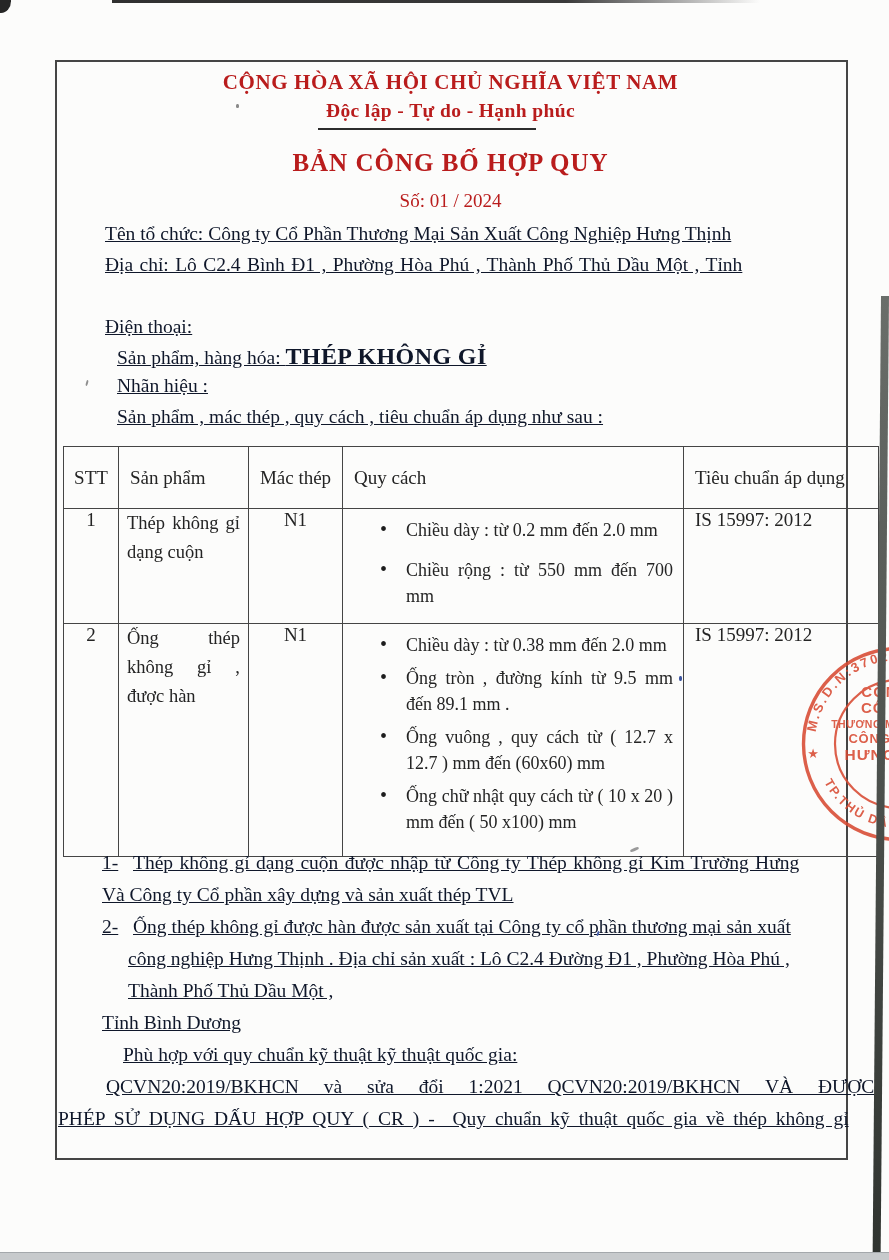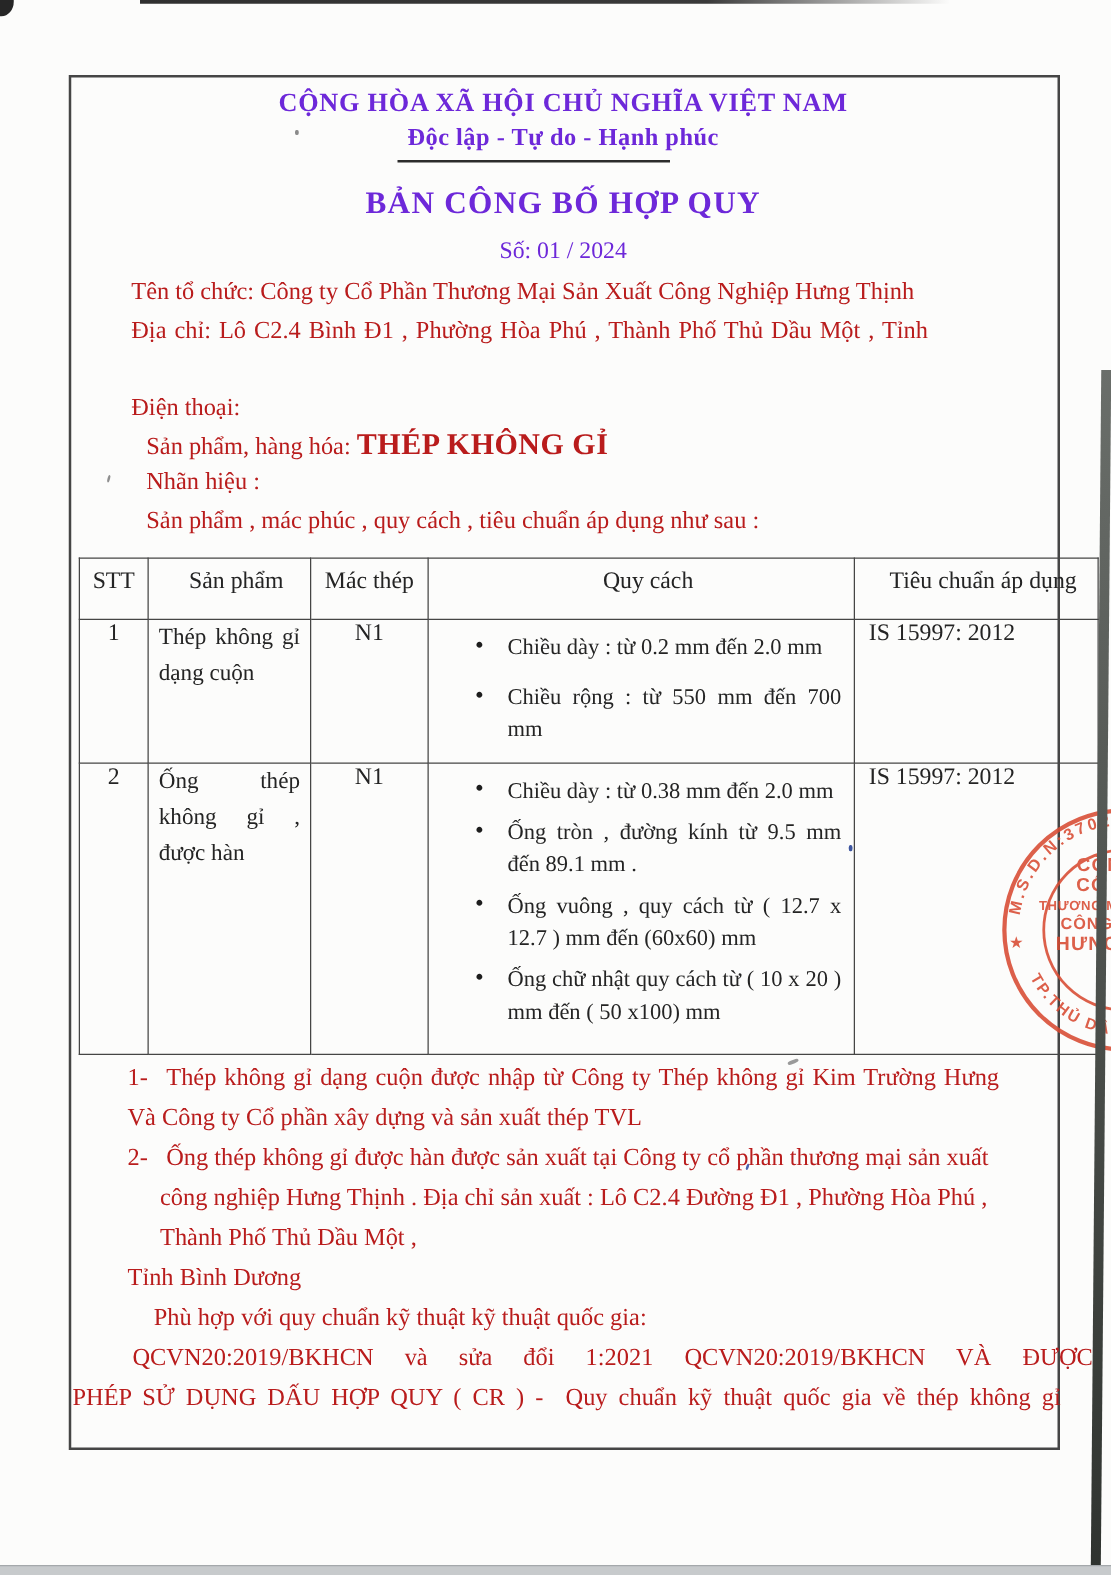--- a/index.html
+++ b/index.html
@@ -11,48 +11,48 @@
     font-family:"Liberation Serif","DejaVu Serif",serif;
     color:#242424;
   }
   #page{position:absolute;left:0;top:0;width:889px;height:1260px;}
   .frame{
     position:absolute;left:55px;top:60px;width:789px;height:1096px;
     border:2px solid #454545;background:transparent;
   }
   .center-line{
     position:absolute;left:55px;width:791px;text-align:center;
-    white-space:pre;color:#6d28d9;
+    white-space:pre;color:#b91c1c;
   }
   .nat{top:70px;font-size:21px;font-weight:bold;letter-spacing:.6px;}
   .motto{top:100px;font-size:19.5px;font-weight:bold;letter-spacing:.4px;}
   .motto-underline{position:absolute;left:318px;top:128px;width:218px;height:2px;background:#2c2c2c;}
   .doc-title{top:149px;font-size:25px;font-weight:bold;letter-spacing:1px;}
   .doc-number{top:190px;font-size:19px;}
   .ln{
-    position:absolute;font-size:19.5px;line-height:30px;white-space:pre;color:#b91c1c;
+    position:absolute;font-size:19.5px;line-height:30px;white-space:pre;color:#0f172a;text-decoration:underline;
   }
   .ws1{word-spacing:1.5px;}
   .ws4{word-spacing:4px;}
   .ws20{word-spacing:20px;}
   .bold-val{font-weight:bold;font-size:24px;letter-spacing:.4px;}
   
   table.spec{
     position:absolute;left:63px;top:446px;width:779px;
     border-collapse:collapse;table-layout:fixed;
     font-size:19px;color:#242424;
   }
   table.spec td{border:1.6px solid #454545;vertical-align:top;padding:0;}
   .c-stt{width:54px;text-align:center;}
   .c-sp{width:118px;}
   .c-mt{width:93px;text-align:center;}
   .c-qc{width:329px;}
   .c-tc{width:183px;}
-  tr.hdr td{height:41px;padding-top:7px;}
-  tr.hdr td.c-sp,tr.hdr td.c-qc,tr.hdr td.c-tc{padding-left:11px;text-align:center;}
+  tr.hdr td{height:41px;padding-top:20px;}
+  tr.hdr td.c-sp,tr.hdr td.c-qc,tr.hdr td.c-tc{padding-left:11px;text-align:left;}
   tr.r1 td{height:92px;}
   tr.r2 td{height:232px;}
   td.cell-pad{padding-top:9px;}
   td.c-sp.cell-pad{padding-left:8px;padding-right:8px;text-align:justify;font-size:18.5px;line-height:29px;}
   td.c-tc.cell-pad{padding-left:11px;padding-right:4px;text-align:left;}
   ul.specs{list-style:none;margin:0;padding:8px 10px 0 0;}
   ul.specs li{
     position:relative;padding-left:63px;text-align:justify;
     font-size:18px;line-height:26px;color:#242424;
   }
@@ -93,21 +93,21 @@
   <div class="center-line doc-title">BẢN CÔNG BỐ HỢP QUY</div>
   <div class="center-line doc-number">Số: 01 / 2024</div>
 
   <div class="ln" style="left:105px;top:219px;">Tên tổ chức: Công ty Cổ Phần Thương Mại Sản Xuất Công Nghiệp Hưng Thịnh</div>
   <div class="ln ws1" style="left:105px;top:250px;">Địa chỉ: Lô C2.4 Bình Đ1 , Phường Hòa Phú , Thành Phố Thủ Dầu Một , Tỉnh</div>
   <div class="ln" style="left:105px;top:312px;">Điện thoại:</div>
 
   <div class="ln" style="left:117px;top:341px;"><span>Sản phẩm, hàng hóa: </span><span class="bold-val">THÉP KHÔNG GỈ</span></div>
 
   <div class="ln" style="left:117px;top:371px;">Nhãn hiệu :</div>
-  <div class="ln" style="left:117px;top:402px;">Sản phẩm , mác phúc , quy cách , tiêu chuẩn áp dụng như sau :</div>
+  <div class="ln" style="left:117px;top:402px;">Sản phẩm , mác thép , quy cách , tiêu chuẩn áp dụng như sau :</div>
 
   <table class="spec">
     <tbody>
         <tr class="hdr">
       <td class="c-stt">STT</td>
       <td class="c-sp">Sản phẩm</td>
       <td class="c-mt">Mác thép</td>
       <td class="c-qc">Quy cách</td>
       <td class="c-tc">Tiêu chuẩn áp dụng</td>
     </tr>

